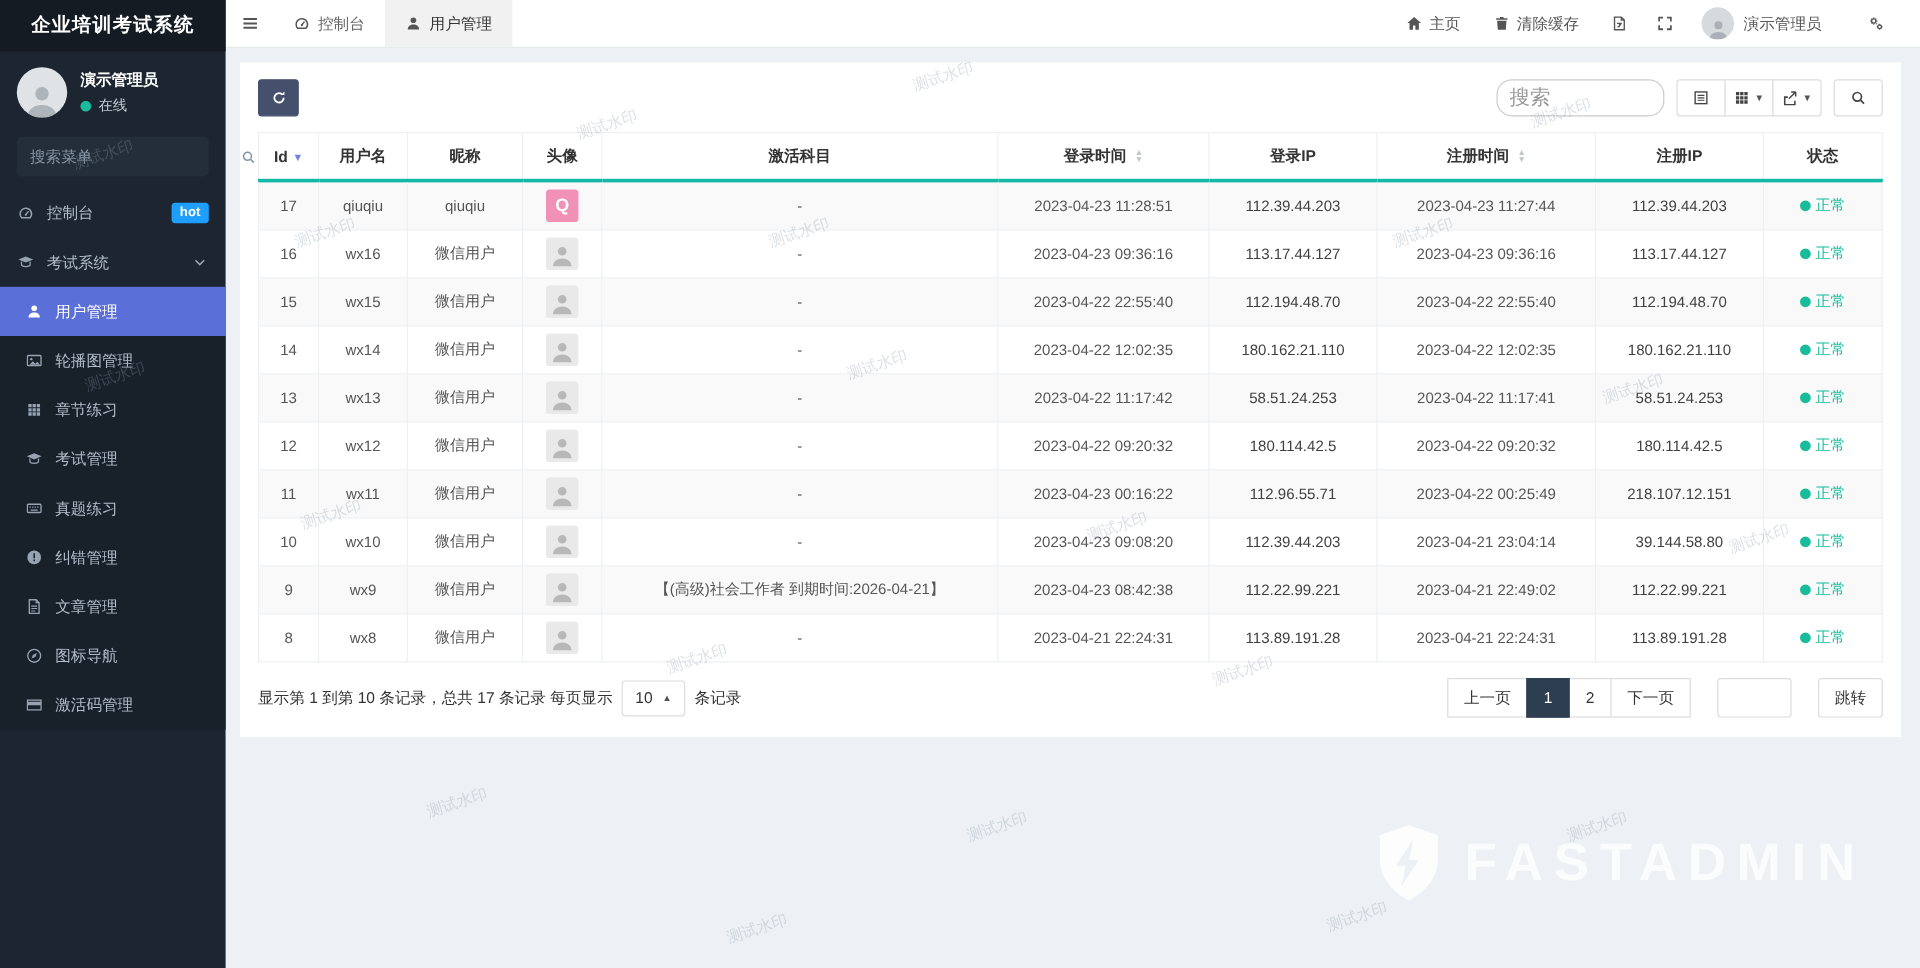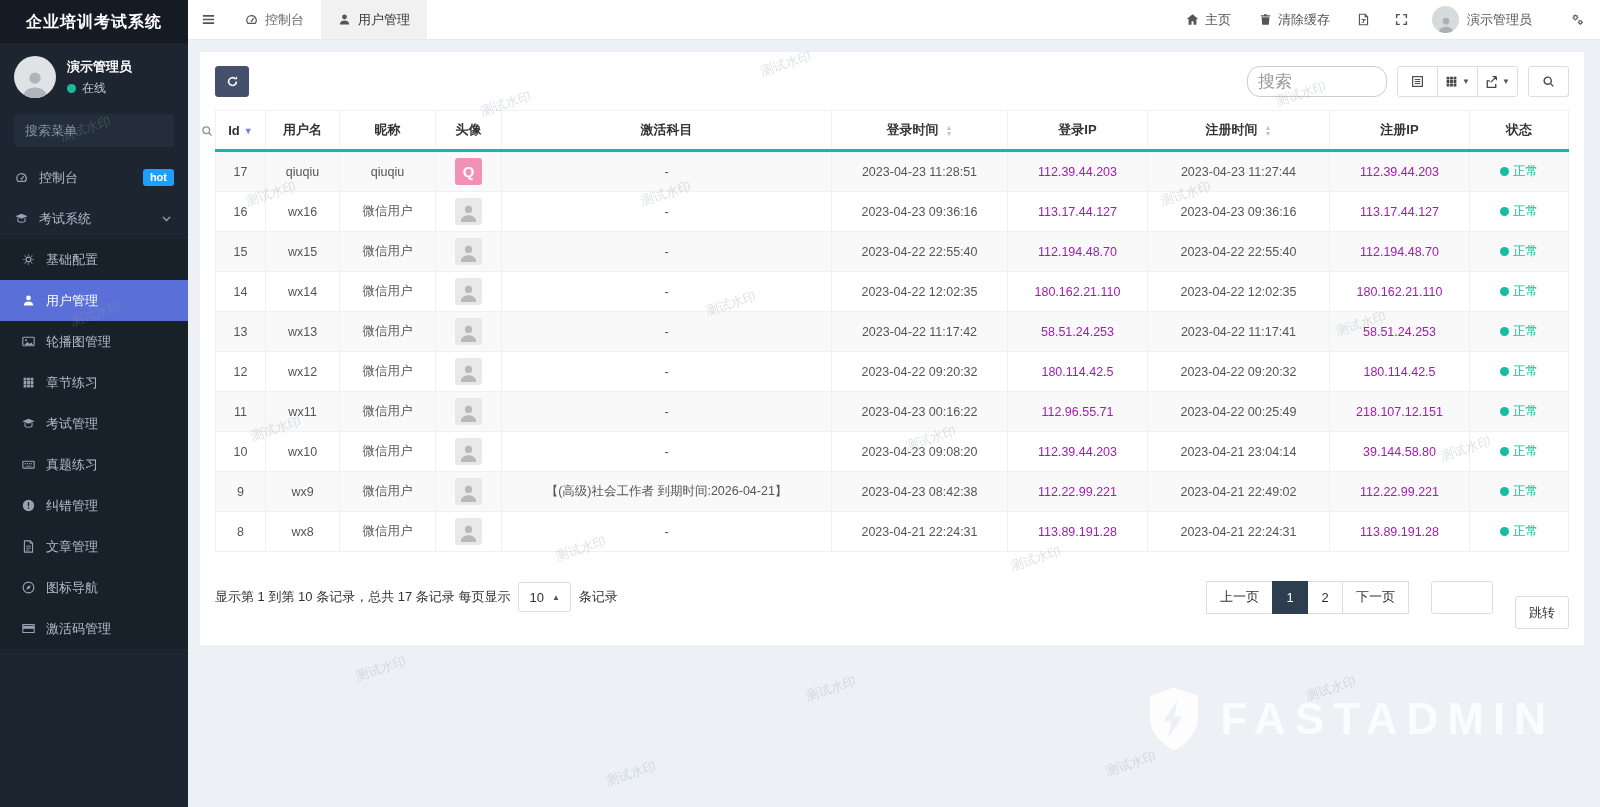--- a/index.html
+++ b/index.html
@@ -34,21 +34,21 @@
   .mi-chevron { margin-left:auto; color:#97a3b1; }
 
   
   .main { position:absolute; left:188px; top:0; right:0; bottom:0; }
   .topnav { height:40px; background:#fff; display:flex; align-items:stretch; border-bottom:1px solid #e7eaec; position:relative; z-index:4; }
   .hamburger { width:40px; display:flex; align-items:center; justify-content:center; color:#555; cursor:pointer; }
   .hamburger svg { width:15px; height:15px; }
   .tab { display:flex; align-items:center; gap:7px; padding:0 17px; font-size:13px; color:#666; cursor:pointer; }
   .tab .icn { color:#555; }
   .tab.active { background:#f1f1f1; color:#333; }
-  .topnav-right { margin-left:auto; display:flex; align-items:center; gap:4px; padding-right:6px; }
+  .topnav-right { margin-left:auto; display:flex; align-items:center; gap:4px; padding-right:20px; }
   .nav-link { display:flex; align-items:center; gap:6px; font-size:13px; color:#555; padding:0 12px; height:40px; cursor:pointer; }
   .nav-icon-btn { width:34px; height:40px; display:flex; align-items:center; justify-content:center; color:#555; cursor:pointer; }
   .nav-user { display:flex; align-items:center; gap:8px; padding:0 10px; cursor:pointer; }
   .nav-avatar { width:27px; height:27px; border-radius:50%; background:#d6dadd; display:flex; align-items:flex-end; justify-content:center; overflow:hidden; }
   .nav-avatar svg { width:18px; height:18px; fill:#aab0b5; }
   .nav-username { font-size:13px; color:#555; }
   .nav-gears { margin-left:14px; }
 
   
   .content { position:absolute; top:40px; left:0; right:0; bottom:0; background:#edf1f5; }
@@ -67,38 +67,38 @@
   .caret { font-size:8px; color:#555; margin-left:4px; }
 
   
   table { width:100%; border-collapse:collapse; table-layout:fixed; margin-top:13px; }
   th, td { border:1px solid #eef0f2; text-align:center; vertical-align:middle; }
   th { font-size:13px; font-weight:bold; color:#333; padding:10px 6px; background:#fff; border-bottom:3px solid #14b8a6; cursor:pointer; }
   td { font-size:12.5px; color:#555; padding:6px 6px; height:38px; }
   tbody tr:nth-child(odd) td { background:#f9f9f9; }
   col.c-id{width:50px} col.c-user{width:74px} col.c-nick{width:96px} col.c-ava{width:66px}
   col.c-subj{width:330px} col.c-lt{width:176px} col.c-lip{width:140px} col.c-rt{width:182px} col.c-rip{width:140px}
-  .ip-link { color:#a21caf; text-decoration:none; cursor:pointer; }
+  .ip-link { color:#404040; text-decoration:none; cursor:pointer; }
   .status-ok { color:#18bc9c; display:inline-flex; align-items:center; gap:4px; font-size:12.5px; }
   .status-ok .dot { width:9px; height:9px; }
   .ph-avatar { width:27px; height:27px; background:#e9e9e9; border-radius:3px; margin:0 auto; display:flex; align-items:flex-end; justify-content:center; overflow:hidden; }
   .ph-avatar svg { width:19px; height:19px; fill:#b8b8b8; }
   .q-avatar { width:27px; height:27px; background:#f191b6; border-radius:3px; margin:0 auto; color:#fff; font-size:15px; line-height:27px; font-weight:bold; }
   .sort-desc { color:#7282e0; font-size:9px; margin-left:4px; vertical-align:1px; }
   .sort-both { display:inline-flex; flex-direction:column; font-size:7px; color:#c0c4c8; line-height:6px; margin-left:7px; vertical-align:middle; }
 
   
   .table-footer { display:flex; align-items:center; margin-top:13px; font-size:13px; color:#333; }
   .pagesize-box { display:inline-flex; align-items:center; gap:8px; border:1px solid #ddd; border-radius:3px; height:30px; padding:0 10px; margin:0 8px; background:#fff; cursor:pointer; }
   .pagesize-box .caret-up { font-size:8px; color:#555; }
   .pagination { margin-left:auto; display:flex; align-items:center; }
   .page-btn { border:1px solid #ddd; background:#fff; height:33px; min-width:36px; padding:0 13px; font-size:13px; color:#333; display:inline-flex; align-items:center; justify-content:center; margin-left:-1px; cursor:pointer; }
   .page-btn.active { background:#2c3e50; border-color:#2c3e50; color:#fff; z-index:2; }
   .jump-input { width:62px; height:33px; border:1px solid #ddd; border-radius:3px; margin-left:22px; outline:none; padding:0 8px; }
-  .btn-jump { height:33px; padding:0 13px; margin-left:22px; border-radius:3px;margin-top:31px; }
+  .btn-jump { height:33px; padding:0 13px; margin-left:22px; border-radius:3px; }
 
   
   .wm-layer { position:absolute; inset:0; pointer-events:none; z-index:40; }
   .wm { position:absolute; font-size:13px; color:rgba(140,155,170,.30); transform:rotate(-18deg); white-space:nowrap; }
   .fa-logo { position:absolute; right:45px; bottom:55px; display:flex; align-items:center; gap:18px; pointer-events:none; }
   .fa-logo svg { width:58px; height:66px; fill:rgba(255,255,255,.85); }
   .fa-logo-text { font-size:44px; font-weight:bold; letter-spacing:9px; color:rgba(255,255,255,.75); }
 </style>
 </head>
 <body>
@@ -149,30 +149,20 @@
             <path d="M3.6 7.4v3c0 1.1 2 2.1 4.4 2.1s4.4-1 4.4-2.1v-3" fill="none" stroke="currentColor" stroke-width="1.3"></path>
           </svg>
         </span>
     <span class="mi-label">考试系统</span>
 
     <span class="mi-chevron icn">
           <svg viewBox="0 0 16 16">
             <path d="M3.5 6l4.5 4.5L12.5 6" fill="none" stroke="currentColor" stroke-width="1.7"></path>
           </svg>
         </span>
-  </li>
-  <li class="menu-item sub ">
-    <span class="icn">
-          <svg viewBox="0 0 16 16">
-            <path d="M8 .8l1 2.2H7zM8 15.2l1-2.2H7zM.8 8l2.2-1v2zM15.2 8l-2.2-1v2zM2.9 2.9l2.2.9-1.3 1.3zM13.1 2.9l-.9 2.2-1.3-1.3zM2.9 13.1l1.3-2.2 1.3 1.3zM13.1 13.1l-2.2-.9 1.3-1.3z"></path>
-            <circle cx="8" cy="8" r="3" fill="none" stroke="currentColor" stroke-width="1.5"></circle>
-          </svg>
-        </span>
-    <span class="mi-label">基础配置</span>
-
   </li>
   <li class="menu-item sub active">
     <span class="icn">
           <svg viewBox="0 0 16 16">
             <circle cx="8" cy="4.8" r="2.9"></circle>
             <path d="M2.2 14.2c0-3.2 2.6-5 5.8-5s5.8 1.8 5.8 5z"></path>
           </svg>
         </span>
     <span class="mi-label">用户管理</span>
 

